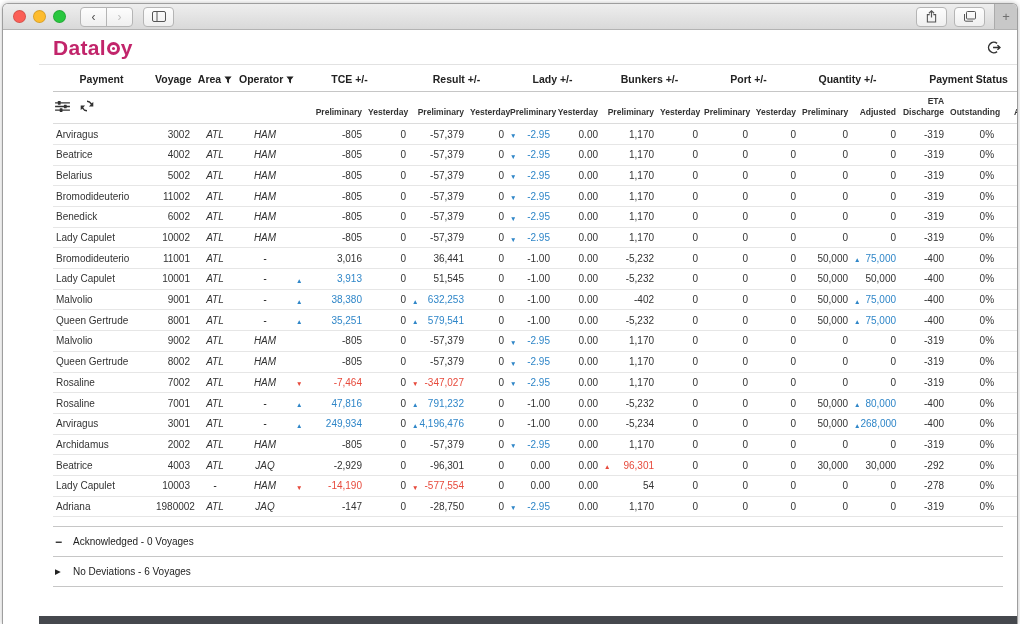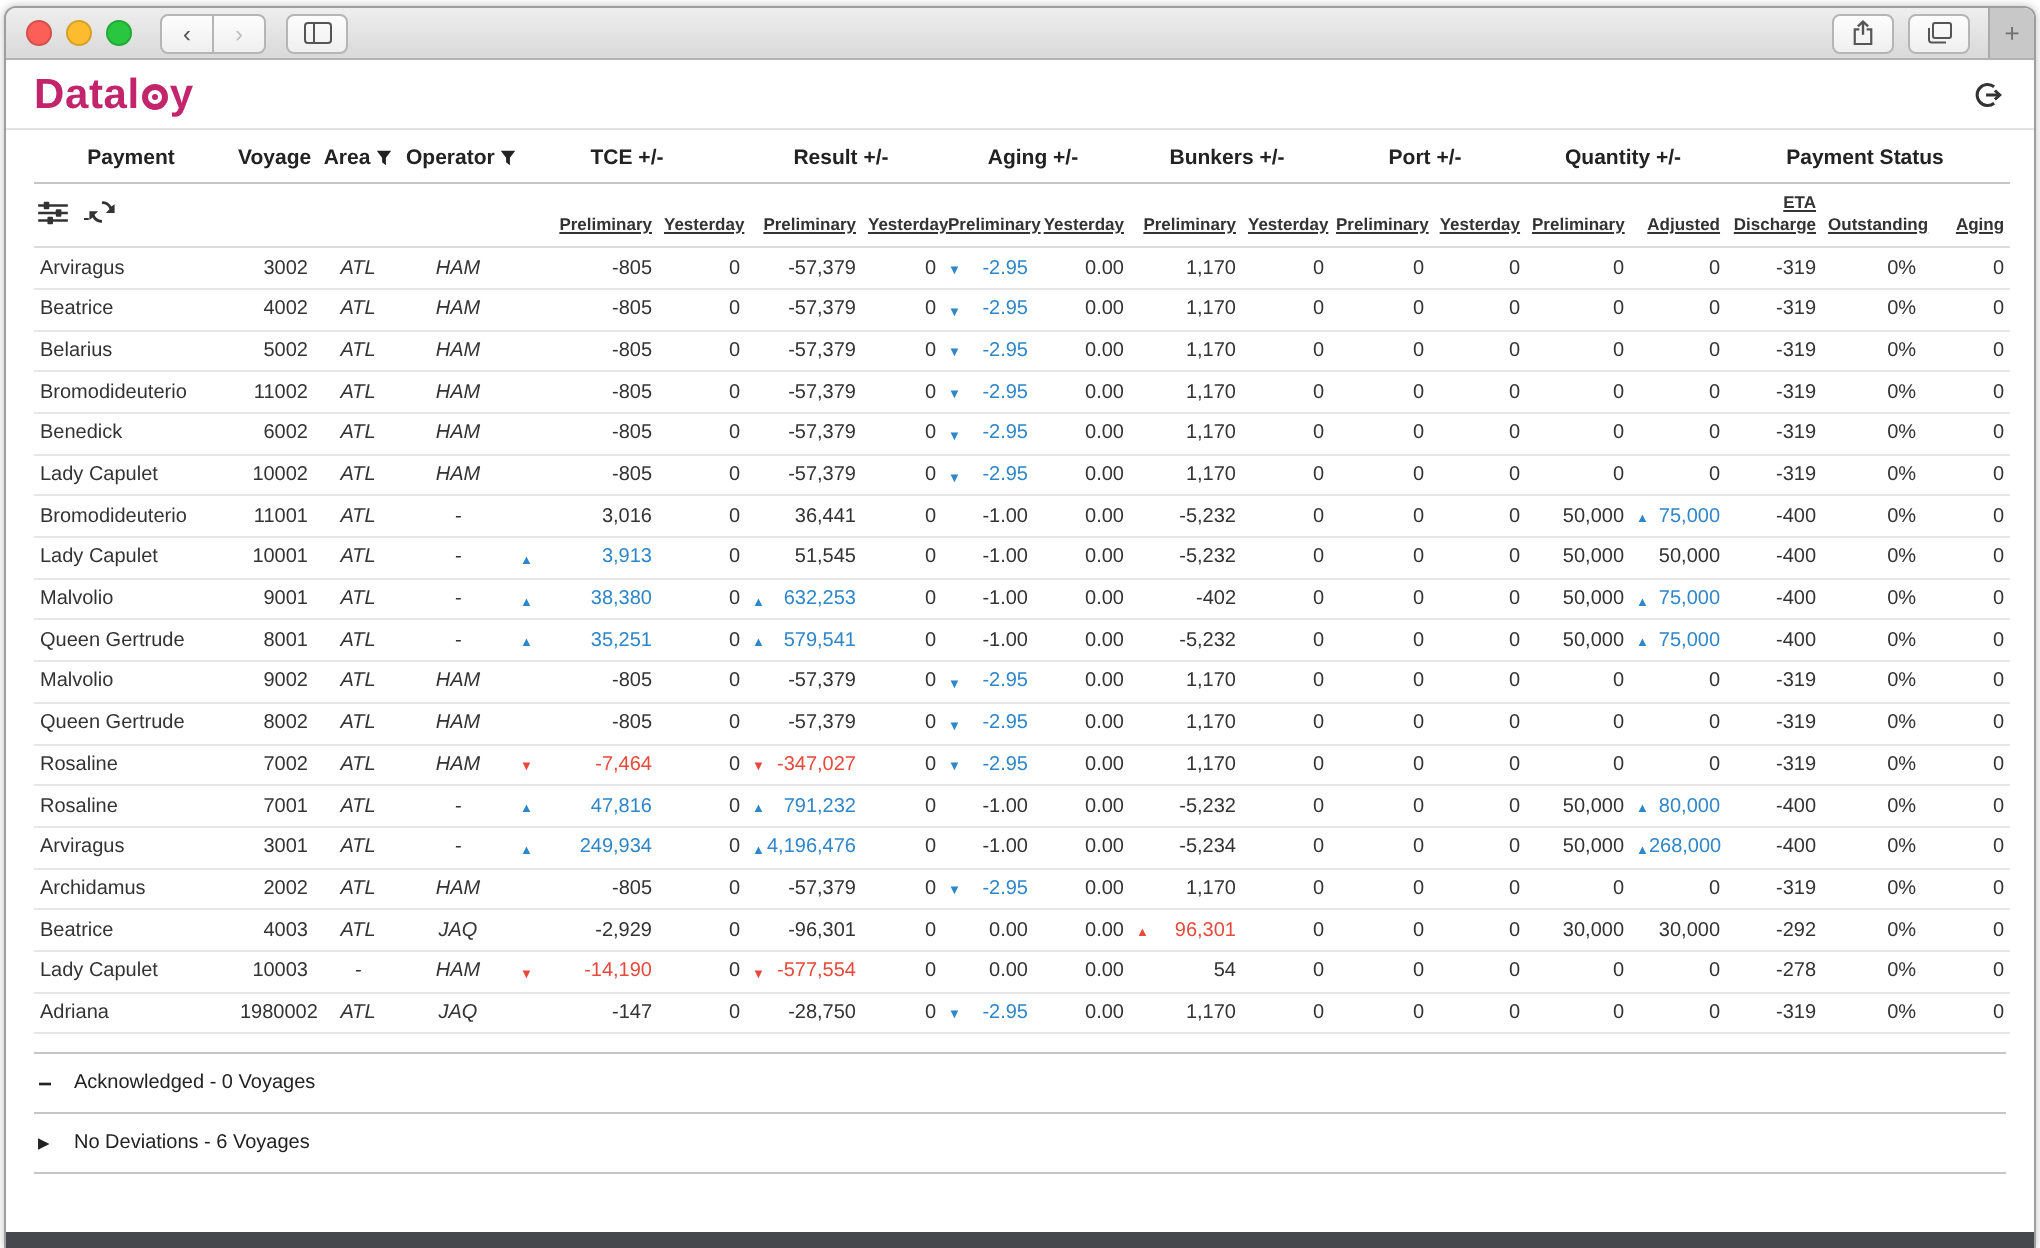--- a/index.html
+++ b/index.html
@@ -20,40 +20,40 @@
   .nav-fwd{width:25px;border-radius:0 4px 4px 0;margin-left:-1px;color:#bfbfbf;}
   .sidebar-btn{width:29px;}
   .url-field{position:absolute;left:50%;top:3px;transform:translateX(-50%);width:412px;height:17px;
     background:#fff;border:1px solid #c3c3c3;border-radius:4px;display:flex;align-items:center;
     justify-content:center;font-size:10.5px;color:#222;}
   .reload{position:absolute;right:5px;top:1px;font-size:11px;color:#666;}
   .chrome-right{position:absolute;right:0;top:0;height:100%;display:flex;align-items:center;gap:7px;}
   .new-tab{width:22px;height:25px;background:#c8c8c8;border-left:1px solid #ababab;display:flex;
     align-items:center;justify-content:center;color:#6f6f6f;font-size:13px;margin-left:2px;}
   
-  .content{flex:1;display:flex;flex-direction:column;background:#fff;overflow:hidden;}
+  .content{flex:1;display:flex;flex-direction:column;background:#fff;overflow:hidden;margin-left:36px;}
   .page-header{padding:7px 16px 6px 14px;border-bottom:1px solid #e2e2e2;display:flex;
     justify-content:space-between;align-items:center;}
   .logo{font-size:21px;font-weight:bold;color:var(--brand,#c2256b);letter-spacing:.3px;
     display:flex;align-items:center;line-height:1;}
   .logo-o{display:inline-block;width:13px;height:13px;box-sizing:border-box;border:3px solid var(--brand,#c2256b);
     border-radius:50%;position:relative;margin:0 1px;top:1px;}
   .logo-o::after{content:"";position:absolute;left:50%;top:50%;width:3px;height:3px;margin:-1.5px 0 0 -1.5px;
     border-radius:50%;background:var(--brand,#c2256b);}
   .signout{cursor:pointer;display:flex;align-items:center;}
   
   .table-wrap{padding:0 14px;flex:0 0 auto;}
   table{width:100%;border-collapse:collapse;table-layout:fixed;color:#333;}
   th{font-weight:bold;white-space:nowrap;}
   .group-row th{font-size:10.5px;padding:8px 2px 6px;border-bottom:1px solid #c6c6c6;text-align:center;color:#222;}
   .gh-label{margin-right:3px;}
   .funnel{vertical-align:-1px;}
   .funnel path{fill:#222;}
   .sub-row th{font-size:8.5px;text-align:right;vertical-align:bottom;padding:4px 3px 6px;
-    border-bottom:1px solid #dcdcdc;color:#333;line-height:1.25;white-space:normal;text-decoration:underline;}
+    border-bottom:1px solid #dcdcdc;color:#333;line-height:1.25;white-space:normal;}
   .toolbar-cell{text-align:left !important;vertical-align:middle !important;padding:2px 0 5px 2px !important;}
   .icon-btn{display:inline-flex;align-items:center;margin-right:8px;cursor:pointer;vertical-align:middle;}
   .section-cell{padding:5px 2px 6px;font-size:10px;color:#222;border-bottom:1px solid #cfcfcf;text-align:left;}
   .sec-icon{display:inline-block;width:9px;margin-right:9px;font-size:7.5px;color:#222;}
   .sec-icon.minus{font-size:12px;font-weight:bold;line-height:0;vertical-align:1px;}
   tbody td{height:19.7px;padding:0 3px;border-bottom:1px solid #e6e6e6;font-size:10px;text-align:right;}
   td.td-vessel{text-align:left;overflow:hidden;white-space:nowrap;}
   td.td-center{text-align:center;font-style:italic;}
   .cf{display:flex;justify-content:space-between;align-items:flex-end;}
   .arr{font-size:6.5px;line-height:1;}
@@ -155,21 +155,21 @@
               <th colspan="1"><span class="gh-label">Payment</span></th>
               <th colspan="1"><span class="gh-label">Voyage</span></th>
               <th colspan="1"><span class="gh-label">Area</span><svg class="funnel" width="8" height="8" viewBox="0 0 10 10">
                   <path d="M0.5 0.5 h9 L6.2 4.8 v4.7 L3.8 7.6 V4.8 Z"></path>
                 </svg></th>
               <th colspan="1"><span class="gh-label">Operator</span><svg class="funnel" width="8" height="8" viewBox="0 0 10 10">
                   <path d="M0.5 0.5 h9 L6.2 4.8 v4.7 L3.8 7.6 V4.8 Z"></path>
                 </svg></th>
               <th colspan="2"><span class="gh-label">TCE +/-</span></th>
               <th colspan="2"><span class="gh-label">Result +/-</span></th>
-              <th colspan="2"><span class="gh-label">Aging +/-</span></th>
+              <th colspan="2"><span class="gh-label">Lady +/-</span></th>
               <th colspan="2"><span class="gh-label">Bunkers +/-</span></th>
               <th colspan="2"><span class="gh-label">Port +/-</span></th>
               <th colspan="2"><span class="gh-label">Quantity +/-</span></th>
               <th colspan="3"><span class="gh-label">Payment Status</span></th>
             </tr>
           <tr class="sub-row">
             <th class="toolbar-cell" colspan="4">
               <span class="icon-btn">
                 <svg width="15" height="13" viewBox="0 0 16 14">
                     <g stroke="#333" stroke-width="1.4">

